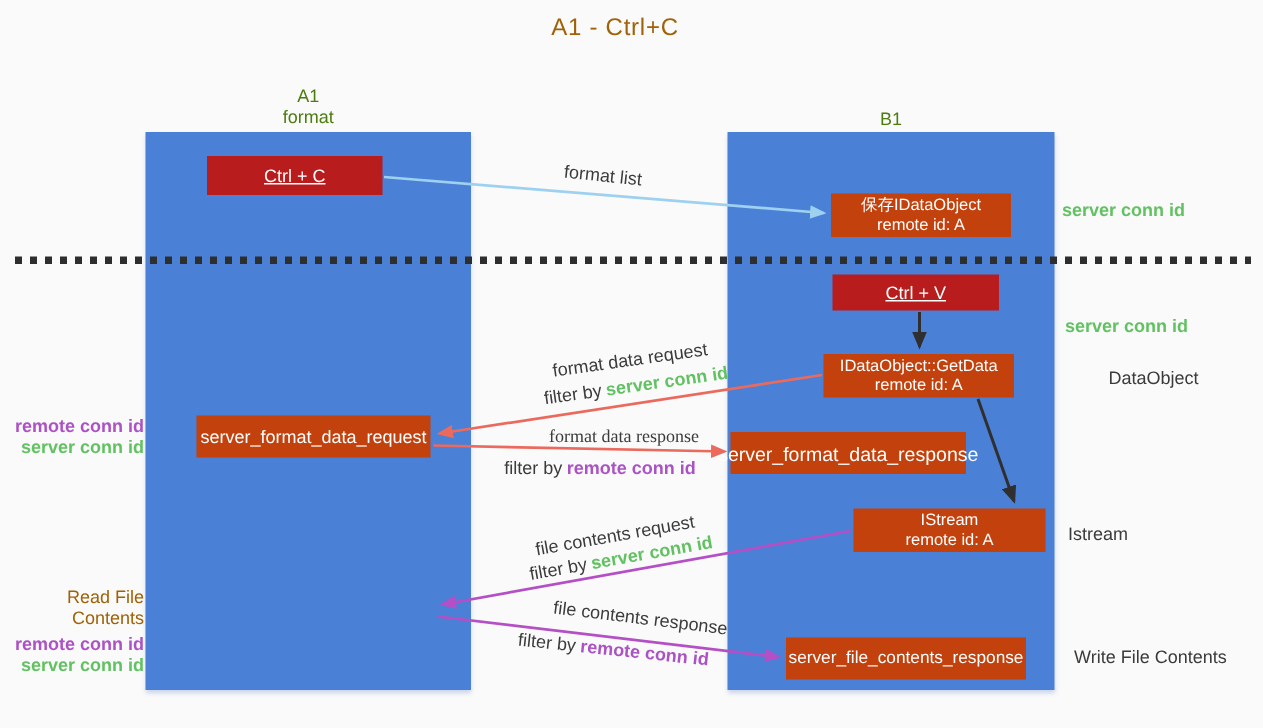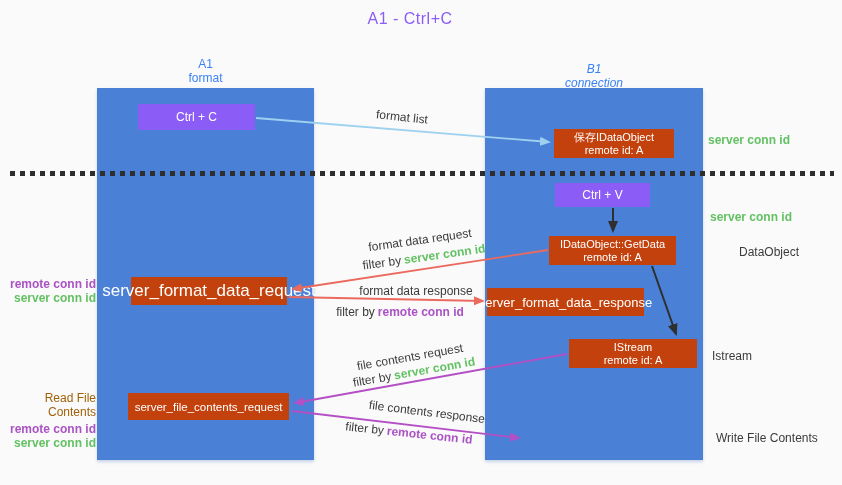--- a/index.html
+++ b/index.html
@@ -2,61 +2,61 @@
 <html><head>
 <meta charset="utf-8">
 <style>
   html,body{margin:0;padding:0;}
   #canvas{
     position:relative;width:842px;height:485px;background:#fafafa;
     overflow:hidden;font-family:"Liberation Sans",sans-serif;color:#3b3b3b;
   }
   
   .diagram-title{position:absolute;left:300px;top:9px;width:220px;text-align:center;
-    font-size:16px;line-height:20px;letter-spacing:.5px;color:#8b5cf6;}
+    font-size:16px;line-height:20px;letter-spacing:.5px;color:#a16207;}
   
-  .lane-header{position:absolute;text-align:center;font-size:12px;line-height:14px;color:#3b82f6;}
+  .lane-header{position:absolute;text-align:center;font-size:12px;line-height:14px;color:#4d7c0f;}
   .lane-header.a1{left:97px;top:57px;width:217px;}
-  .lane-header.b1{left:485px;top:62px;width:218px;font-style:italic;}
+  .lane-header.b1{left:485px;top:72px;width:218px;}
   
   .lane{position:absolute;top:88px;height:372px;background:#4a80d6;z-index:1;
     box-shadow:0 2px 3px rgba(110,140,200,.35);}
   .lane.a1{left:97px;width:217px;}
   .lane.b1{left:485px;width:218px;}
   
   .separator{position:absolute;left:10px;top:171px;width:824px;height:4.5px;z-index:2;
     background:repeating-linear-gradient(90deg,#2e2e2e 0 5px,transparent 5px 10px);}
   
   .node{position:absolute;z-index:3;color:#fff;display:flex;align-items:center;
     justify-content:center;text-align:center;font-size:12px;}
-  .node.green{background:#8b5cf6;}
+  .node.green{background:#b91c1c;text-decoration:underline;}
   .node.orange{background:#c2410c;}
   .node .two{font-size:11px;line-height:13px;}
   .node .two span{display:block;}
   .n-ctrl-c{left:138px;top:104px;width:117px;height:26px;}
   .n-save{left:554px;top:129px;width:120px;height:29px;}
-  .n-ctrl-v{left:555px;top:183px;width:95px;height:24px;}
+  .n-ctrl-v{left:555px;top:183px;width:111px;height:24px;}
   .n-getdata{left:549px;top:236px;width:127px;height:29px;}
-  .n-freq{left:131px;top:277px;width:156px;height:28px;font-size:17px;}
+  .n-freq{left:131px;top:277px;width:156px;height:28px;font-size:12px;}
   .n-fresp{left:487px;top:288px;width:157px;height:28px;font-size:13px;}
   .n-istream{left:569px;top:339px;width:128px;height:29px;}
   .n-fileq{left:128px;top:393px;width:161px;height:27px;font-size:11.5px;}
   .n-filer{left:524px;top:425px;width:160px;height:28px;font-size:11.5px;}
   
   .arrows{position:absolute;left:0;top:0;z-index:4;pointer-events:none;}
   
   .edge-label{position:absolute;z-index:5;font-size:12px;color:#3b3b3b;white-space:nowrap;
     transform-origin:center;}
   .edge-label .prefix{margin-right:3px;}
   .key-green{color:#62c162;font-weight:bold;}
   .key-purple{color:#ab52c5;font-weight:bold;}
   .lbl-format-list{left:402px;top:117px;transform:translate(-50%,-50%) rotate(6deg);}
   .lbl-fdr{left:420px;top:240px;transform:translate(-50%,-50%) rotate(-8deg);}
   .lbl-fdr-filter{left:424px;top:257px;transform:translate(-50%,-50%) rotate(-8deg);}
-  .lbl-fdresp{left:416px;top:291px;transform:translate(-50%,-50%);}
+  .lbl-fdresp{left:416px;top:291px;transform:translate(-50%,-50%);font-family:Liberation Serif, serif;}
   .lbl-fdresp-filter{left:400px;top:312px;transform:translate(-50%,-50%);}
   .lbl-fcr{left:410px;top:357px;transform:translate(-50%,-50%) rotate(-10deg);}
   .lbl-fcr-filter{left:414px;top:372px;transform:translate(-50%,-50%) rotate(-10deg);}
   .lbl-fcresp{left:427px;top:412px;transform:translate(-50%,-50%) rotate(7deg);}
   .lbl-fcresp-filter{left:409px;top:433px;transform:translate(-50%,-50%) rotate(6deg);}
   
   .ann{position:absolute;z-index:5;font-size:12px;white-space:nowrap;}
   .ann.green{color:#62c162;font-weight:bold;}
   .ann.purple{color:#ab52c5;font-weight:bold;}
   .ann-sc1{left:708px;top:133px;}
@@ -116,22 +116,22 @@
   </div>
   <div class="node orange n-fresp">
     <span>server_format_data_response</span>
   </div>
   <div class="node orange n-istream">
     <div class="two">
       <span>IStream</span>
       <span>remote id: A</span>
     </div>
   </div>
-  <div class="node orange n-fileq">
-    <span>server_file_contents_request</span>
+  <div class="node orange n-filer">
+    <span>server_file_contents_response</span>
   </div>
 
   <svg class="arrows" width="842" height="485">
     <defs>
       <marker id="mh-blue" markerUnits="userSpaceOnUse" markerWidth="11" markerHeight="9" refX="9" refY="4.5" orient="auto">
         <path d="M0,0 L11,4.5 L0,9 Z" fill="#9ed1f0"></path>
       </marker>
       <marker id="mh-black" markerUnits="userSpaceOnUse" markerWidth="12" markerHeight="10" refX="10" refY="5" orient="auto">
         <path d="M0,0 L12,5 L0,10 Z" fill="#2f2f2f"></path>
       </marker>

